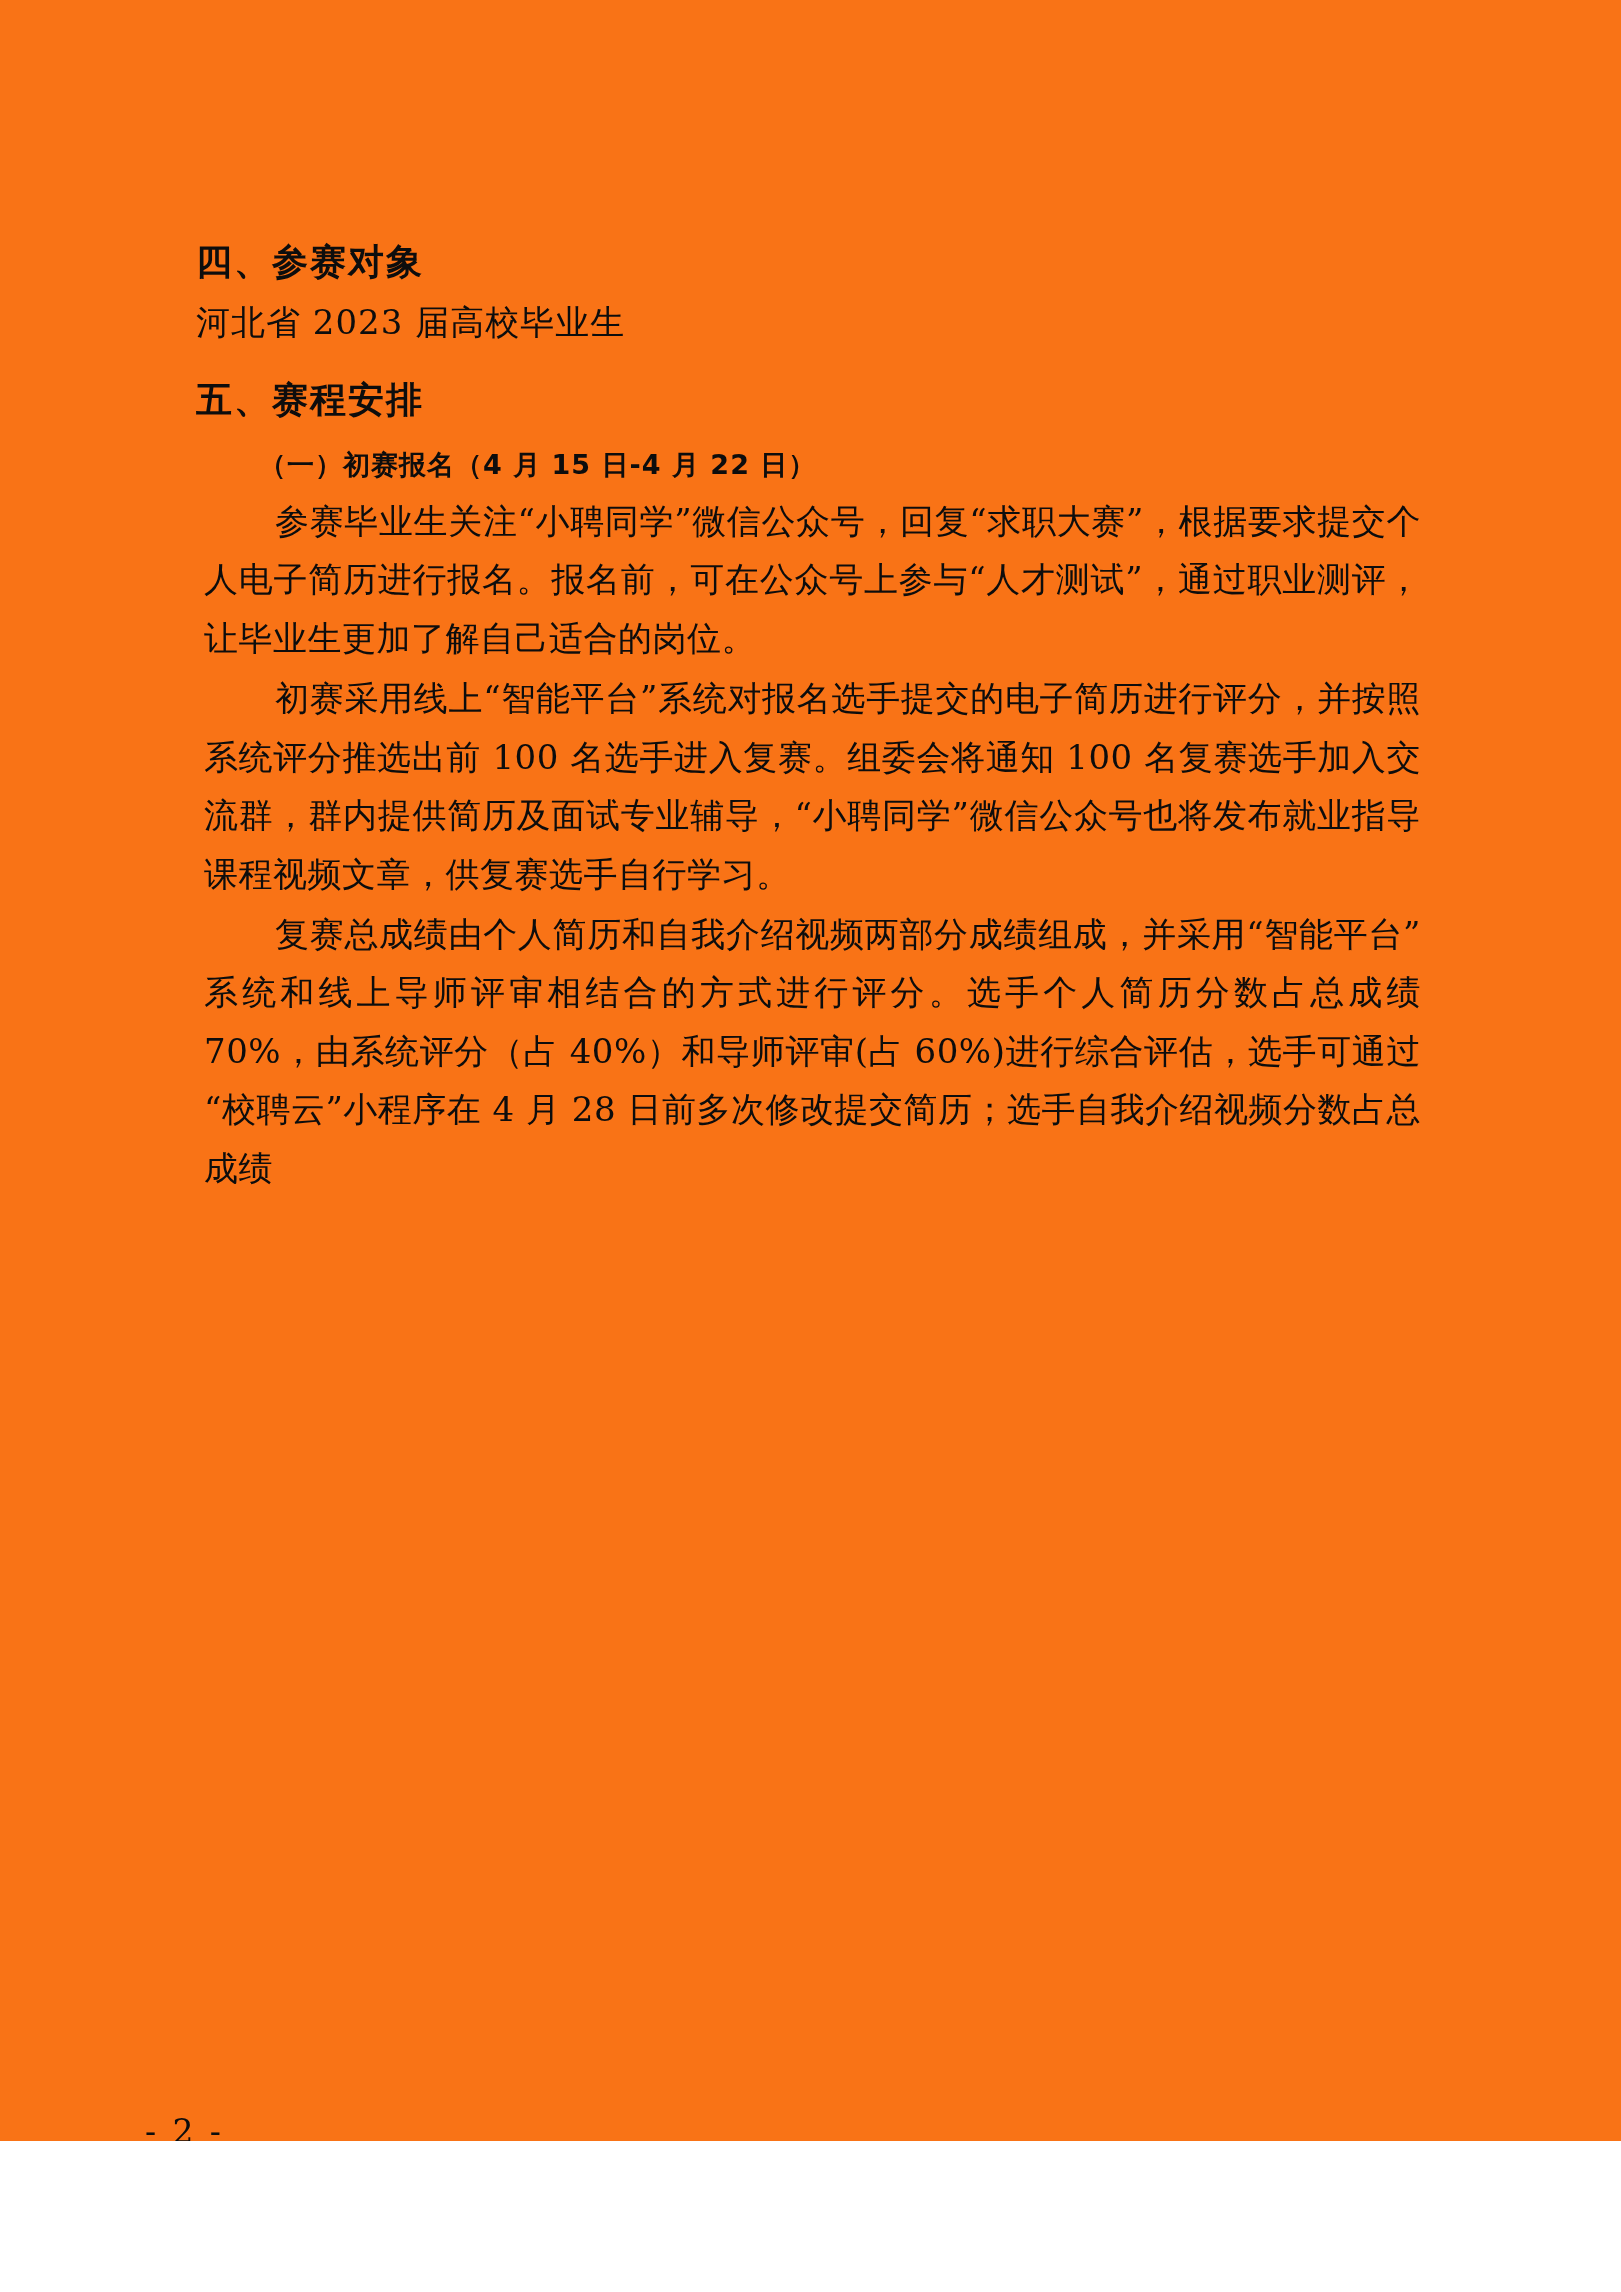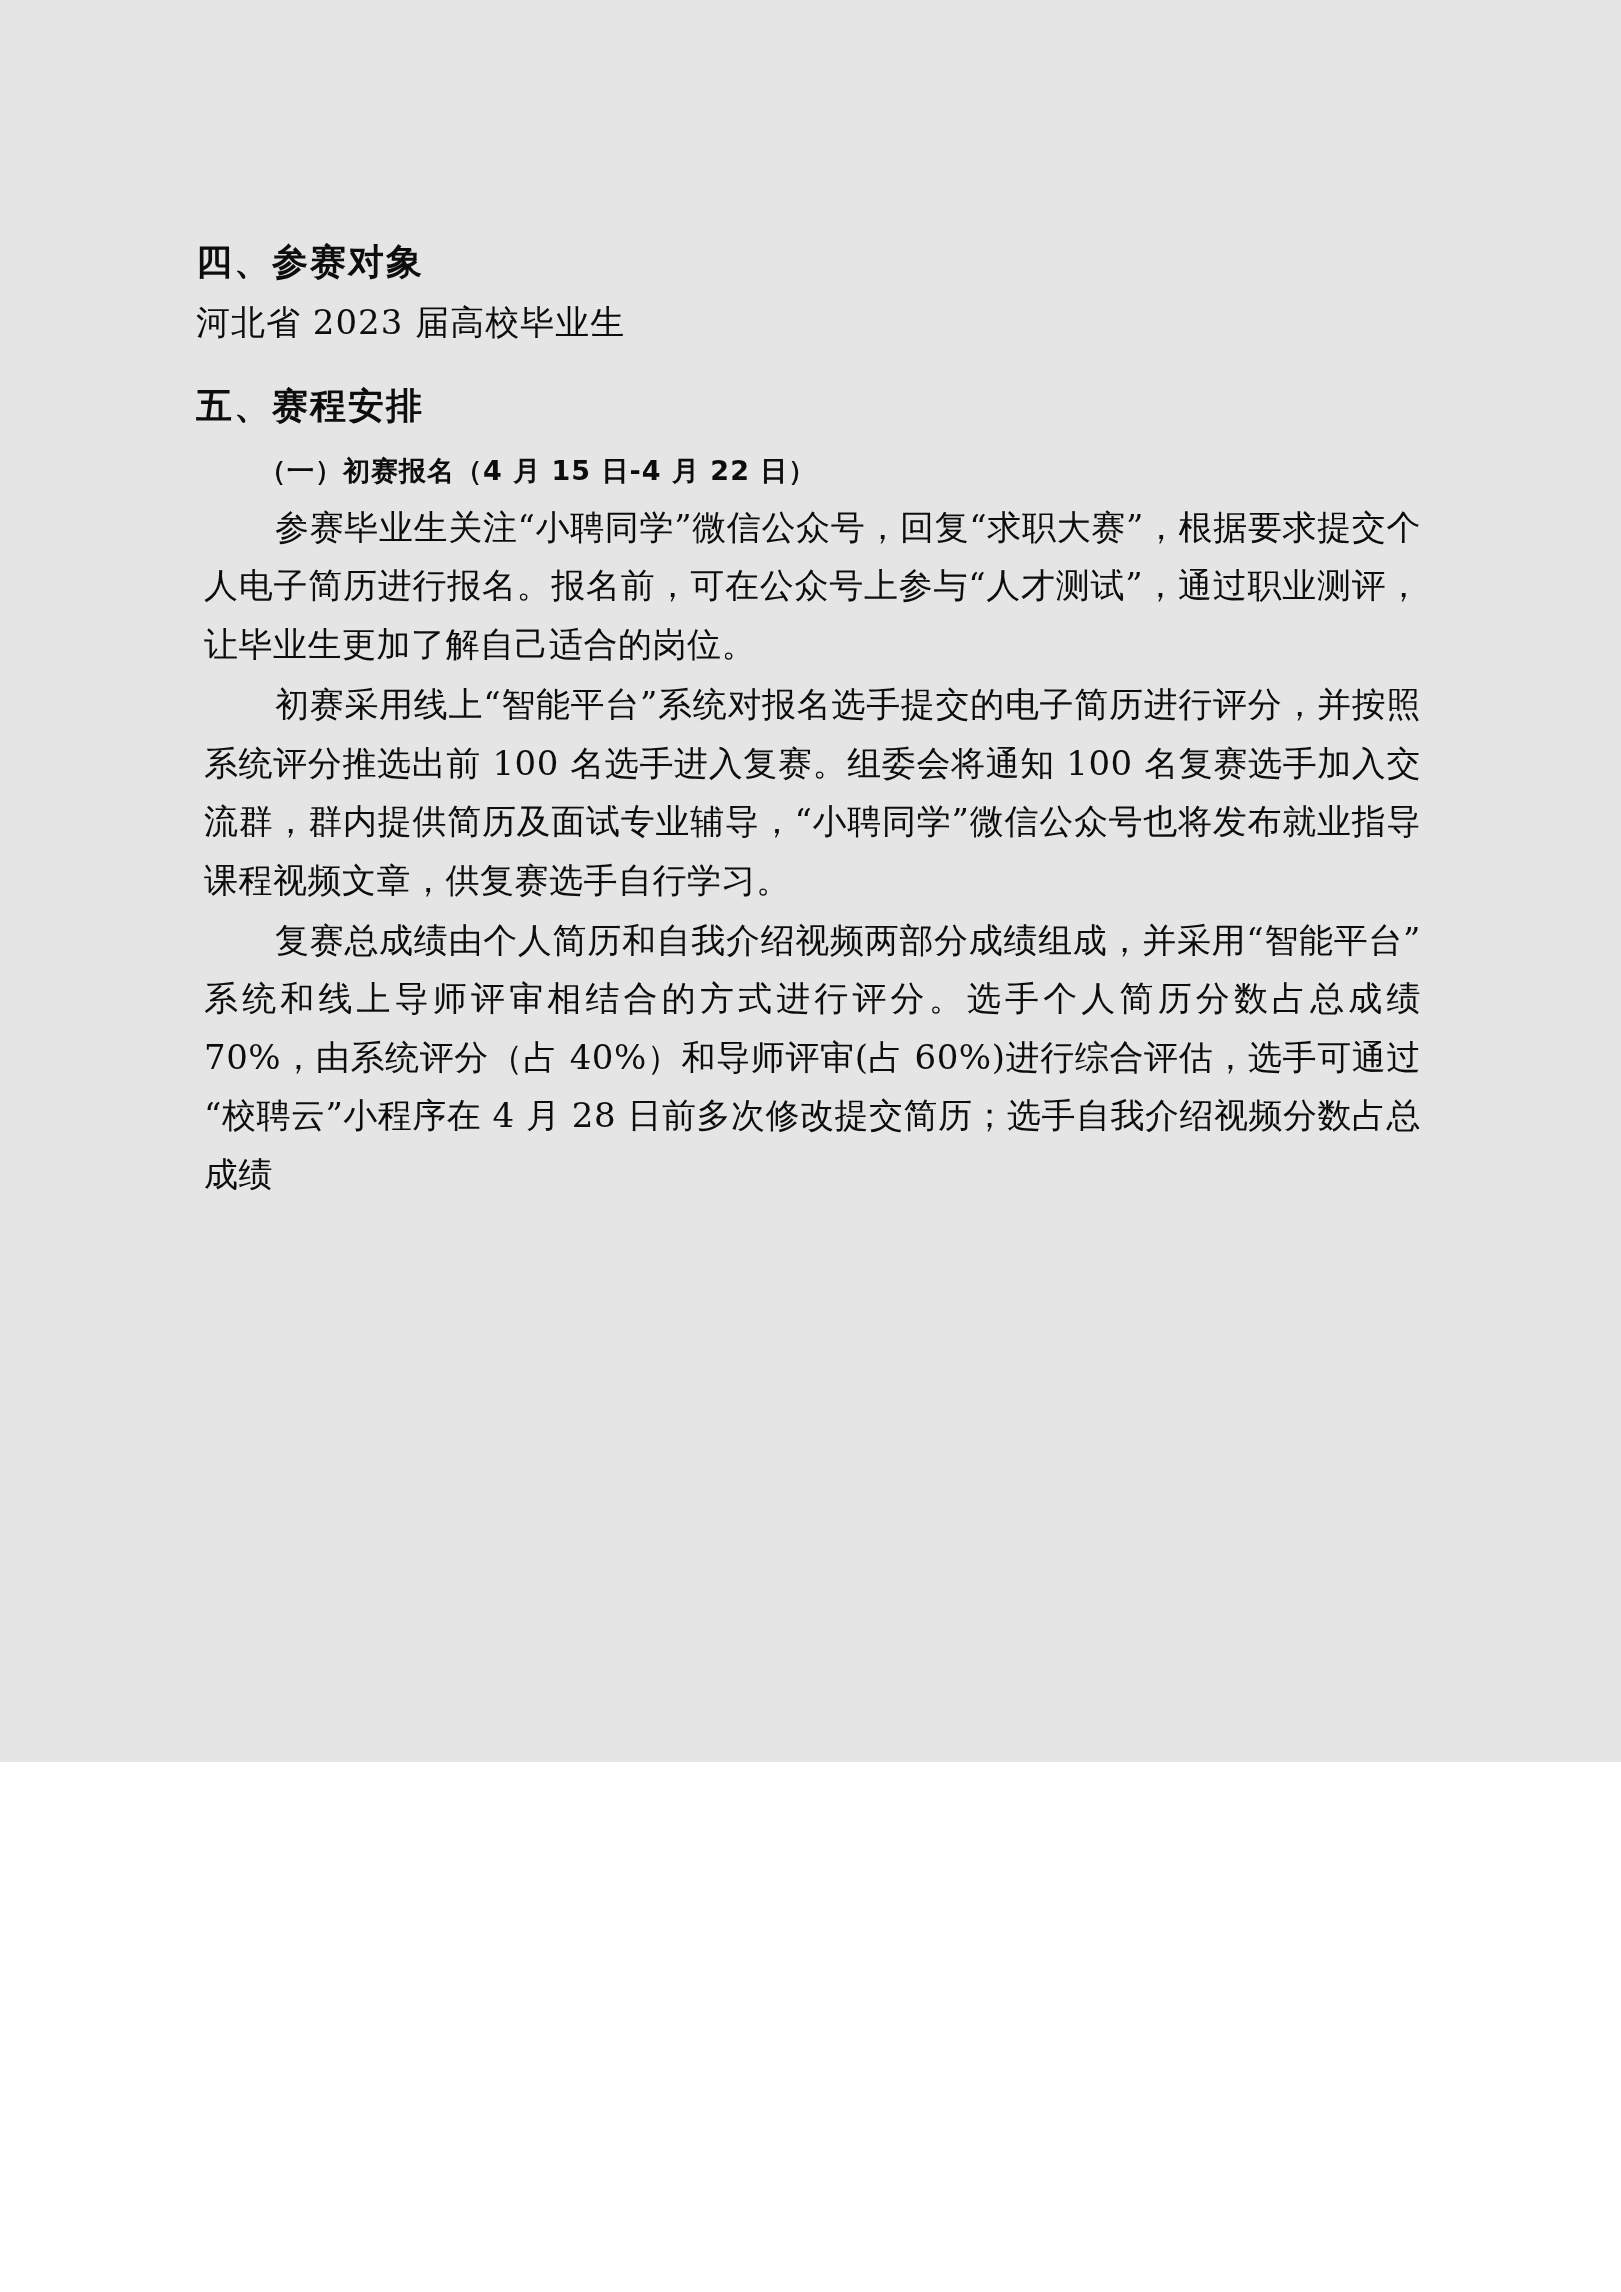--- a/index.html
+++ b/index.html
@@ -3,44 +3,44 @@
 <meta charset="utf-8">
 <style>
   html, body {
     margin: 0;
     padding: 0;
     background: #ffffff;
   }
   .page {
     position: relative;
     width: 1621px;
-    height: 1762px;
+    height: 2141px;
     margin: 0 auto;
-    background: #e5e5e5;
+    background: #f97316;
     font-family: "DejaVu Serif", "Liberation Serif", serif;
     color: #0d0d0d;
     overflow: hidden;
   }
   .content {
     position: absolute;
     left: 196px;
     top: 235px;
     width: 1225px;
   }
   .heading {
     font-family: "DejaVu Sans", "Liberation Sans", sans-serif;
     font-weight: bold;
     font-size: 36px;
     letter-spacing: 2px;
     line-height: 1.5;
     margin: 0 0 5.9px 0;
     text-indent: 0;
   }
   .heading.second {
-    margin-top: 29px;
+    margin-top: 23px;
   }
   .plain {
     font-size: 34px;
     line-height: 1.62;
     margin: 0 0 3.9px 0;
     letter-spacing: 1px;
   }
   .subheading {
     font-family: "DejaVu Sans", "Liberation Sans", sans-serif;
     font-weight: bold;

